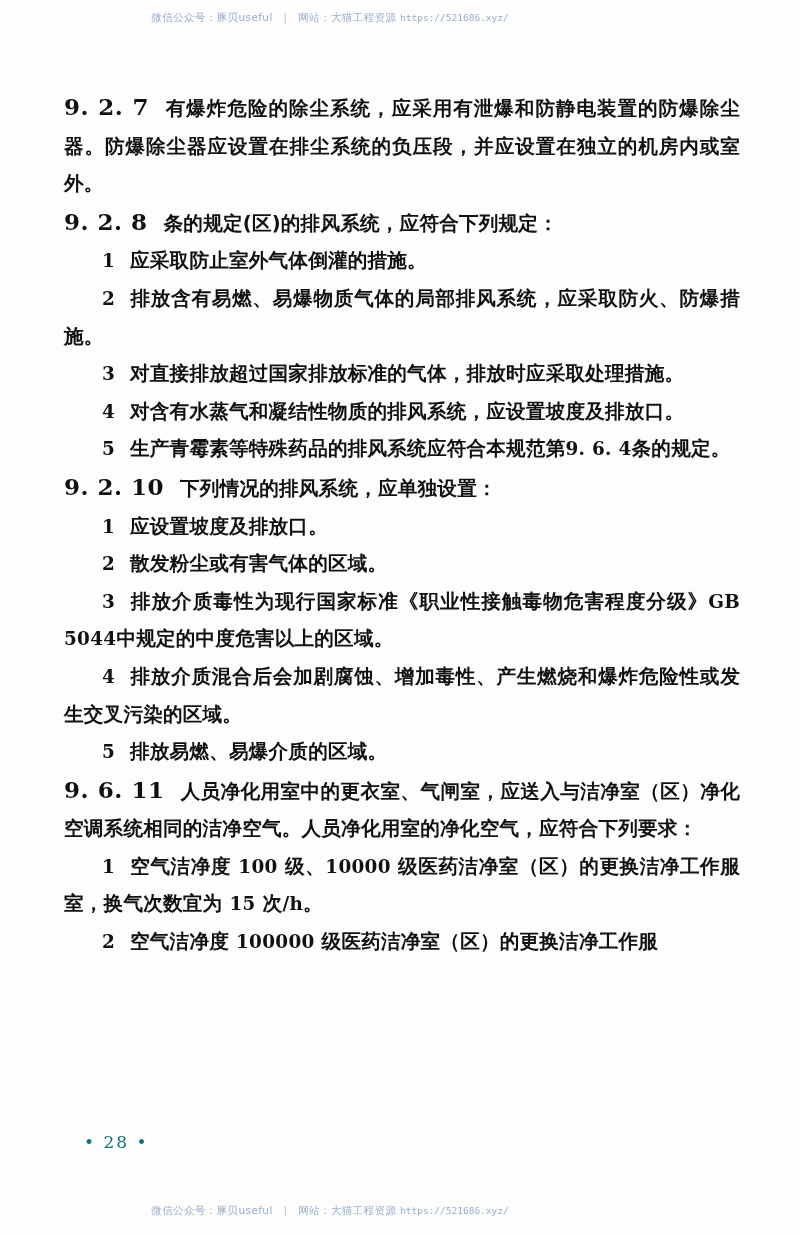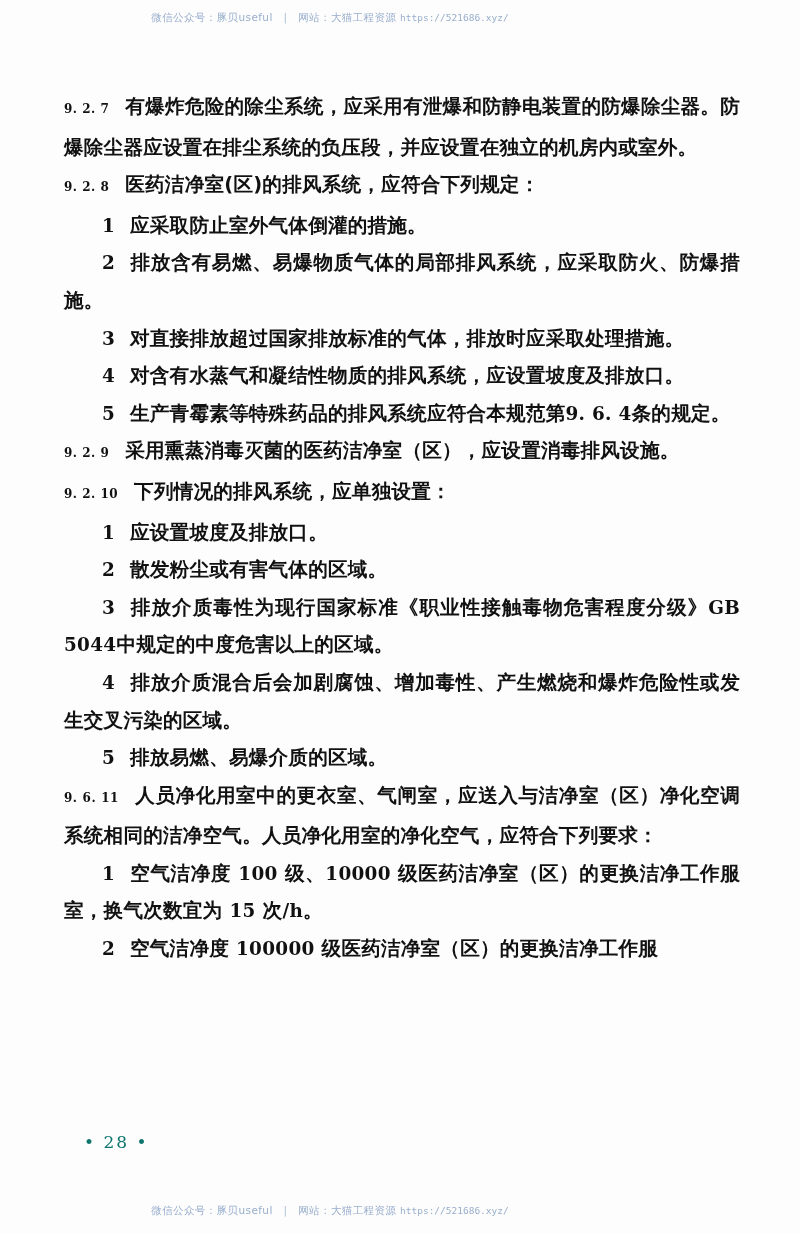--- a/index.html
+++ b/index.html
@@ -87,21 +87,21 @@
     text-indent: 0;
   }
   
   .item {
     text-indent: 38px;
   }
 
   .clause-num {
     font-family: "DejaVu Serif", serif;
     font-weight: 700;
-    font-size: 12px;
+    font-size: 23px;
     letter-spacing: 0.5px;
     margin-right: 16px;
   }
   .item-num {
     font-family: "DejaVu Serif", serif;
     font-weight: 700;
     font-size: 18.4px;
     margin-right: 15px;
   }
   
@@ -131,27 +131,26 @@
 
   <div class="watermark" id="watermark-top">
     <span>微信公众号：豚贝useful</span>
     <span class="sep">|</span>
     <span>网站：大猫工程资源</span>
     <span class="url">https://521686.xyz/</span>
   </div>
 
   <div class="body-text" id="content-body">
       <p class="para clause" id="clause-9-2-7"><span class="clause-num">9. 2. 7</span><span>有爆炸危险的除尘系统，应采用有泄爆和防静电装置的防爆除尘器。防爆除尘器应设置在排尘系统的负压段，并应设置在独立的机房内或室外。</span></p>
-      <p class="para clause" id="clause-9-2-8"><span class="clause-num">9. 2. 8</span><span>医药洁净室(区)的排风系统，应符合下列规定：</span></p>
+      <p class="para clause" id="clause-9-2-8"><span class="clause-num">9. 2. 8</span><span>条的规定(区)的排风系统，应符合下列规定：</span></p>
       <p class="para item" id="item-9-2-8-1"><span class="item-num">1</span><span>应采取防止室外气体倒灌的措施。</span></p>
       <p class="para item" id="item-9-2-8-2"><span class="item-num">2</span><span>排放含有易燃、易爆物质气体的局部排风系统，应采取防火、防爆措施。</span></p>
       <p class="para item" id="item-9-2-8-3"><span class="item-num">3</span><span>对直接排放超过国家排放标准的气体，排放时应采取处理措施。</span></p>
       <p class="para item" id="item-9-2-8-4"><span class="item-num">4</span><span>对含有水蒸气和凝结性物质的排风系统，应设置坡度及排放口。</span></p>
       <p class="para item" id="item-9-2-8-5"><span class="item-num">5</span><span>生产青霉素等特殊药品的排风系统应符合本规范第</span><span class="lat">9. 6. 4</span><span>条的规定。</span></p>
-      <p class="para clause" id="clause-9-2-9"><span class="clause-num">9. 2. 9</span><span>采用熏蒸消毒灭菌的医药洁净室（区），应设置消毒排风设施。</span></p>
       <p class="para clause" id="clause-9-2-10"><span class="clause-num">9. 2. 10</span><span>下列情况的排风系统，应单独设置：</span></p>
       <p class="para item" id="item-9-2-10-1"><span class="item-num">1</span><span>应设置坡度及排放口。</span></p>
       <p class="para item" id="item-9-2-10-2"><span class="item-num">2</span><span>散发粉尘或有害气体的区域。</span></p>
       <p class="para item" id="item-9-2-10-3"><span class="item-num">3</span><span>排放介质毒性为现行国家标准《职业性接触毒物危害程度分级》</span><span class="lat">GB 5044</span><span>中规定的中度危害以上的区域。</span></p>
       <p class="para item" id="item-9-2-10-4"><span class="item-num">4</span><span>排放介质混合后会加剧腐蚀、增加毒性、产生燃烧和爆炸危险性或发生交叉污染的区域。</span></p>
       <p class="para item" id="item-9-2-10-5"><span class="item-num">5</span><span>排放易燃、易爆介质的区域。</span></p>
       <p class="para clause" id="clause-9-2-11"><span class="clause-num">9. 6. 11</span><span>人员净化用室中的更衣室、气闸室，应送入与洁净室（区）净化空调系统相同的洁净空气。人员净化用室的净化空气，应符合下列要求：</span></p>
       <p class="para item" id="item-9-2-11-1"><span class="item-num">1</span><span>空气洁净度 </span><span class="lat">100</span><span> 级、</span><span class="lat">10000</span><span> 级医药洁净室（区）的更换洁净工作服室，换气次数宜为 </span><span class="lat">15</span><span> 次</span><span class="lat">/h</span><span>。</span></p>
       <p class="para item" id="item-9-2-11-2"><span class="item-num">2</span><span>空气洁净度 </span><span class="lat">100000</span><span> 级医药洁净室（区）的更换洁净工作服</span></p>
     </div>

